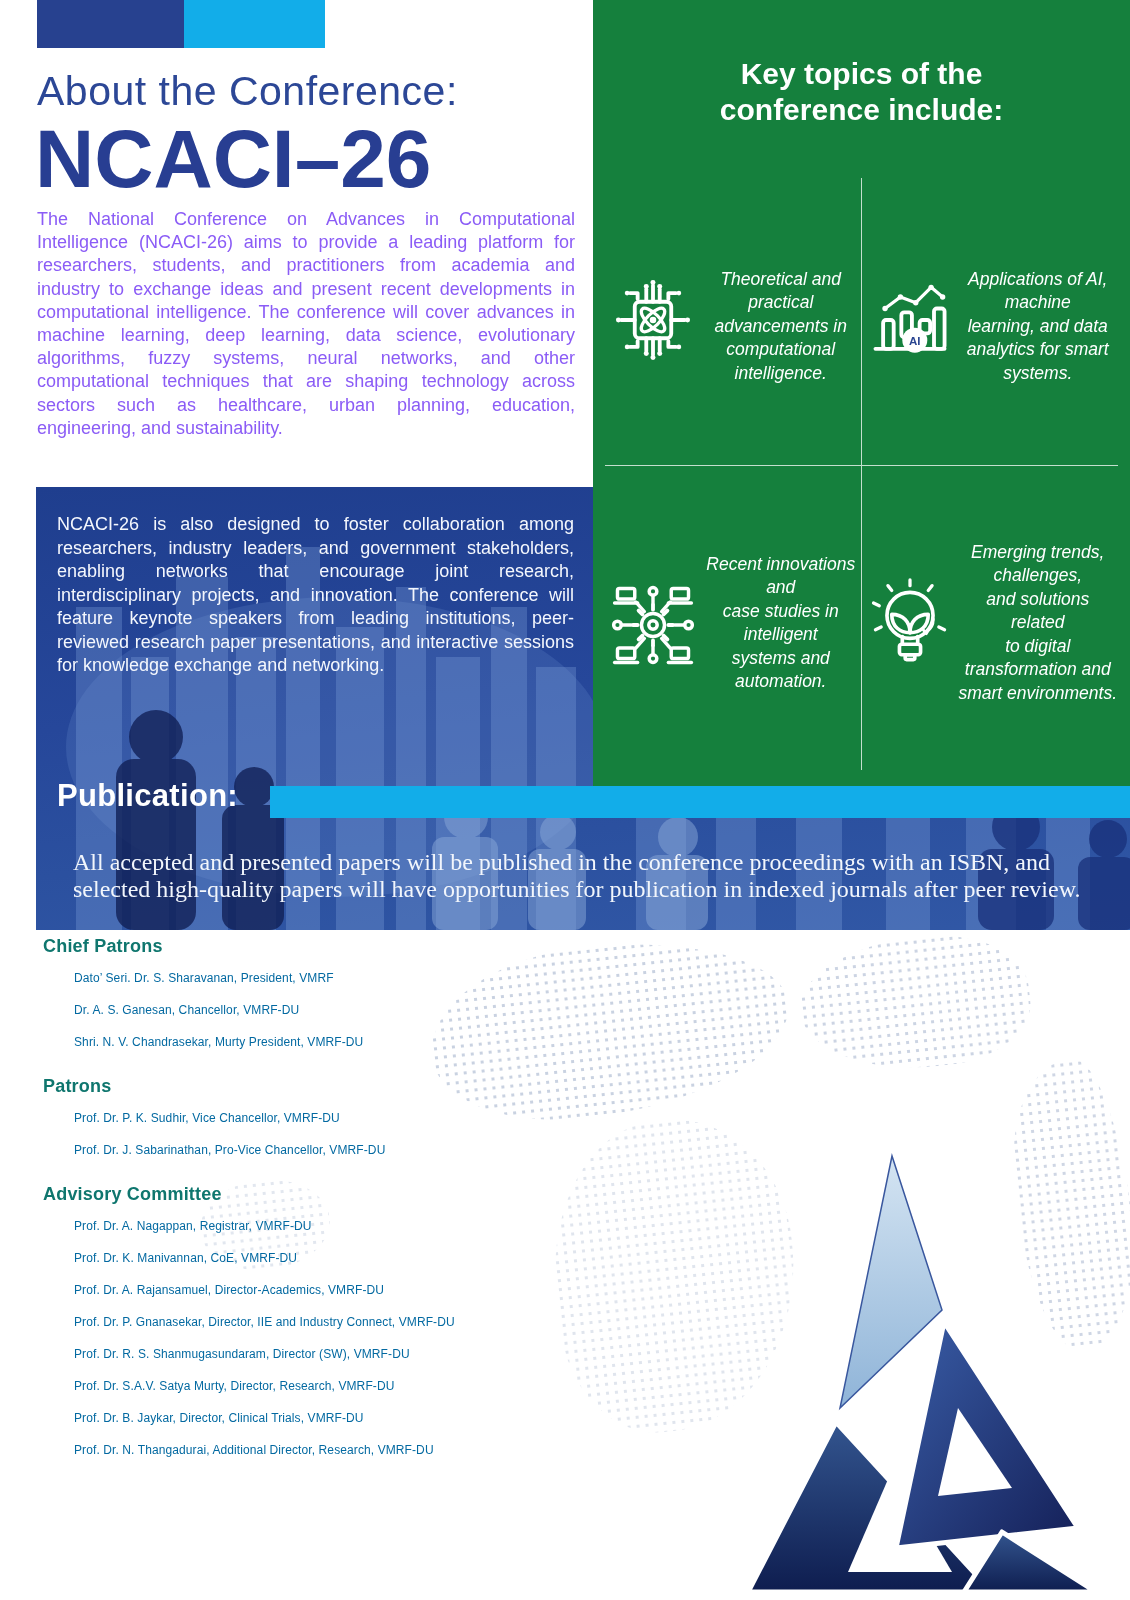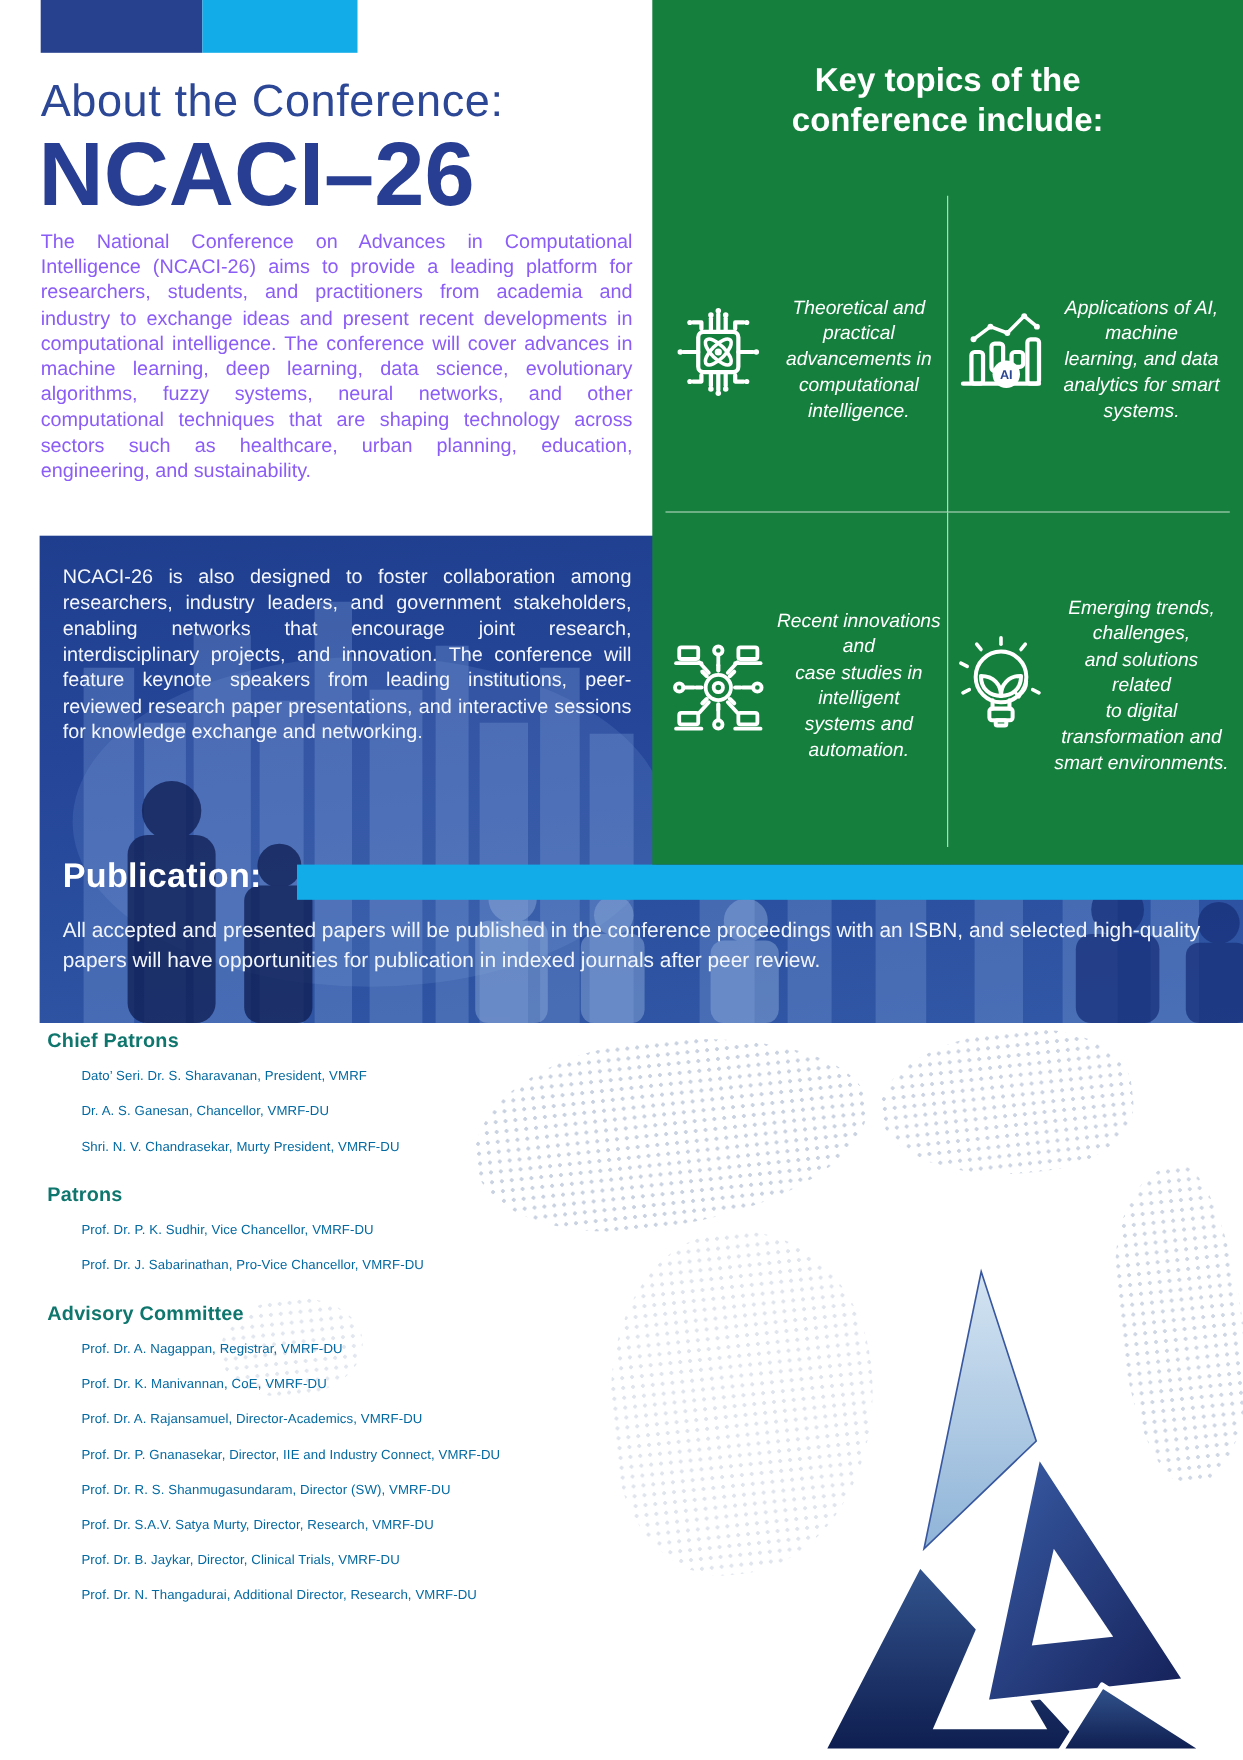--- a/index.html
+++ b/index.html
@@ -21,22 +21,22 @@
 
   
   .band{position:absolute;left:36px;top:487px;width:1128px;height:443px;overflow:hidden;
     background:linear-gradient(175deg,#1f3e8e 0%,#26479a 45%,#2b509f 72%,#3158a6 100%);}
   .band svg.scene{position:absolute;left:0;top:0;}
   .box-para{position:absolute;left:21px;top:26px;width:517px;margin:0;
     font-size:18px;line-height:23.5px;color:#f4f7fd;text-align:justify;font-weight:500;}
   .pub-head{position:absolute;left:21px;top:291px;margin:0;
     font-size:31px;font-weight:700;color:#ffffff;letter-spacing:.3px;}
   .cyan-bar{position:absolute;left:234px;top:299px;width:860px;height:32px;background:#12ade9;}
-  .pub-text{position:absolute;left:21px;top:346px;width:1040px;margin:0;
-    font-size:19px;line-height:27px;color:#f2f6fc;font-weight:500;}
+  .pub-text{position:absolute;left:21px;top:346px;width:1040px;margin:16px;
+    font-size:24px;line-height:27px;color:#f2f6fc;font-weight:500;font-family:Liberation Serif, serif;}
 
   
   .panel{position:absolute;left:593px;top:0;width:537px;height:786px;background:#15803d;}
   .topics-title{position:absolute;left:0;top:56px;width:537px;margin:0;text-align:center;
     font-size:30px;font-weight:800;color:#ffffff;line-height:36px;white-space:pre-line;}
   .quadgrid{position:absolute;left:12px;top:178px;width:513px;height:592px;
     display:grid;grid-template-columns:1fr 1fr;grid-template-rows:288px 1fr;}
   .quad{display:flex;flex-direction:row;align-items:center;padding-top:10px;}
   .quad.q1,.quad.q2{border-bottom:1.5px solid rgba(255,255,255,.75);}
   .quad.q1,.quad.q3{border-right:1.5px solid rgba(255,255,255,.75);}

